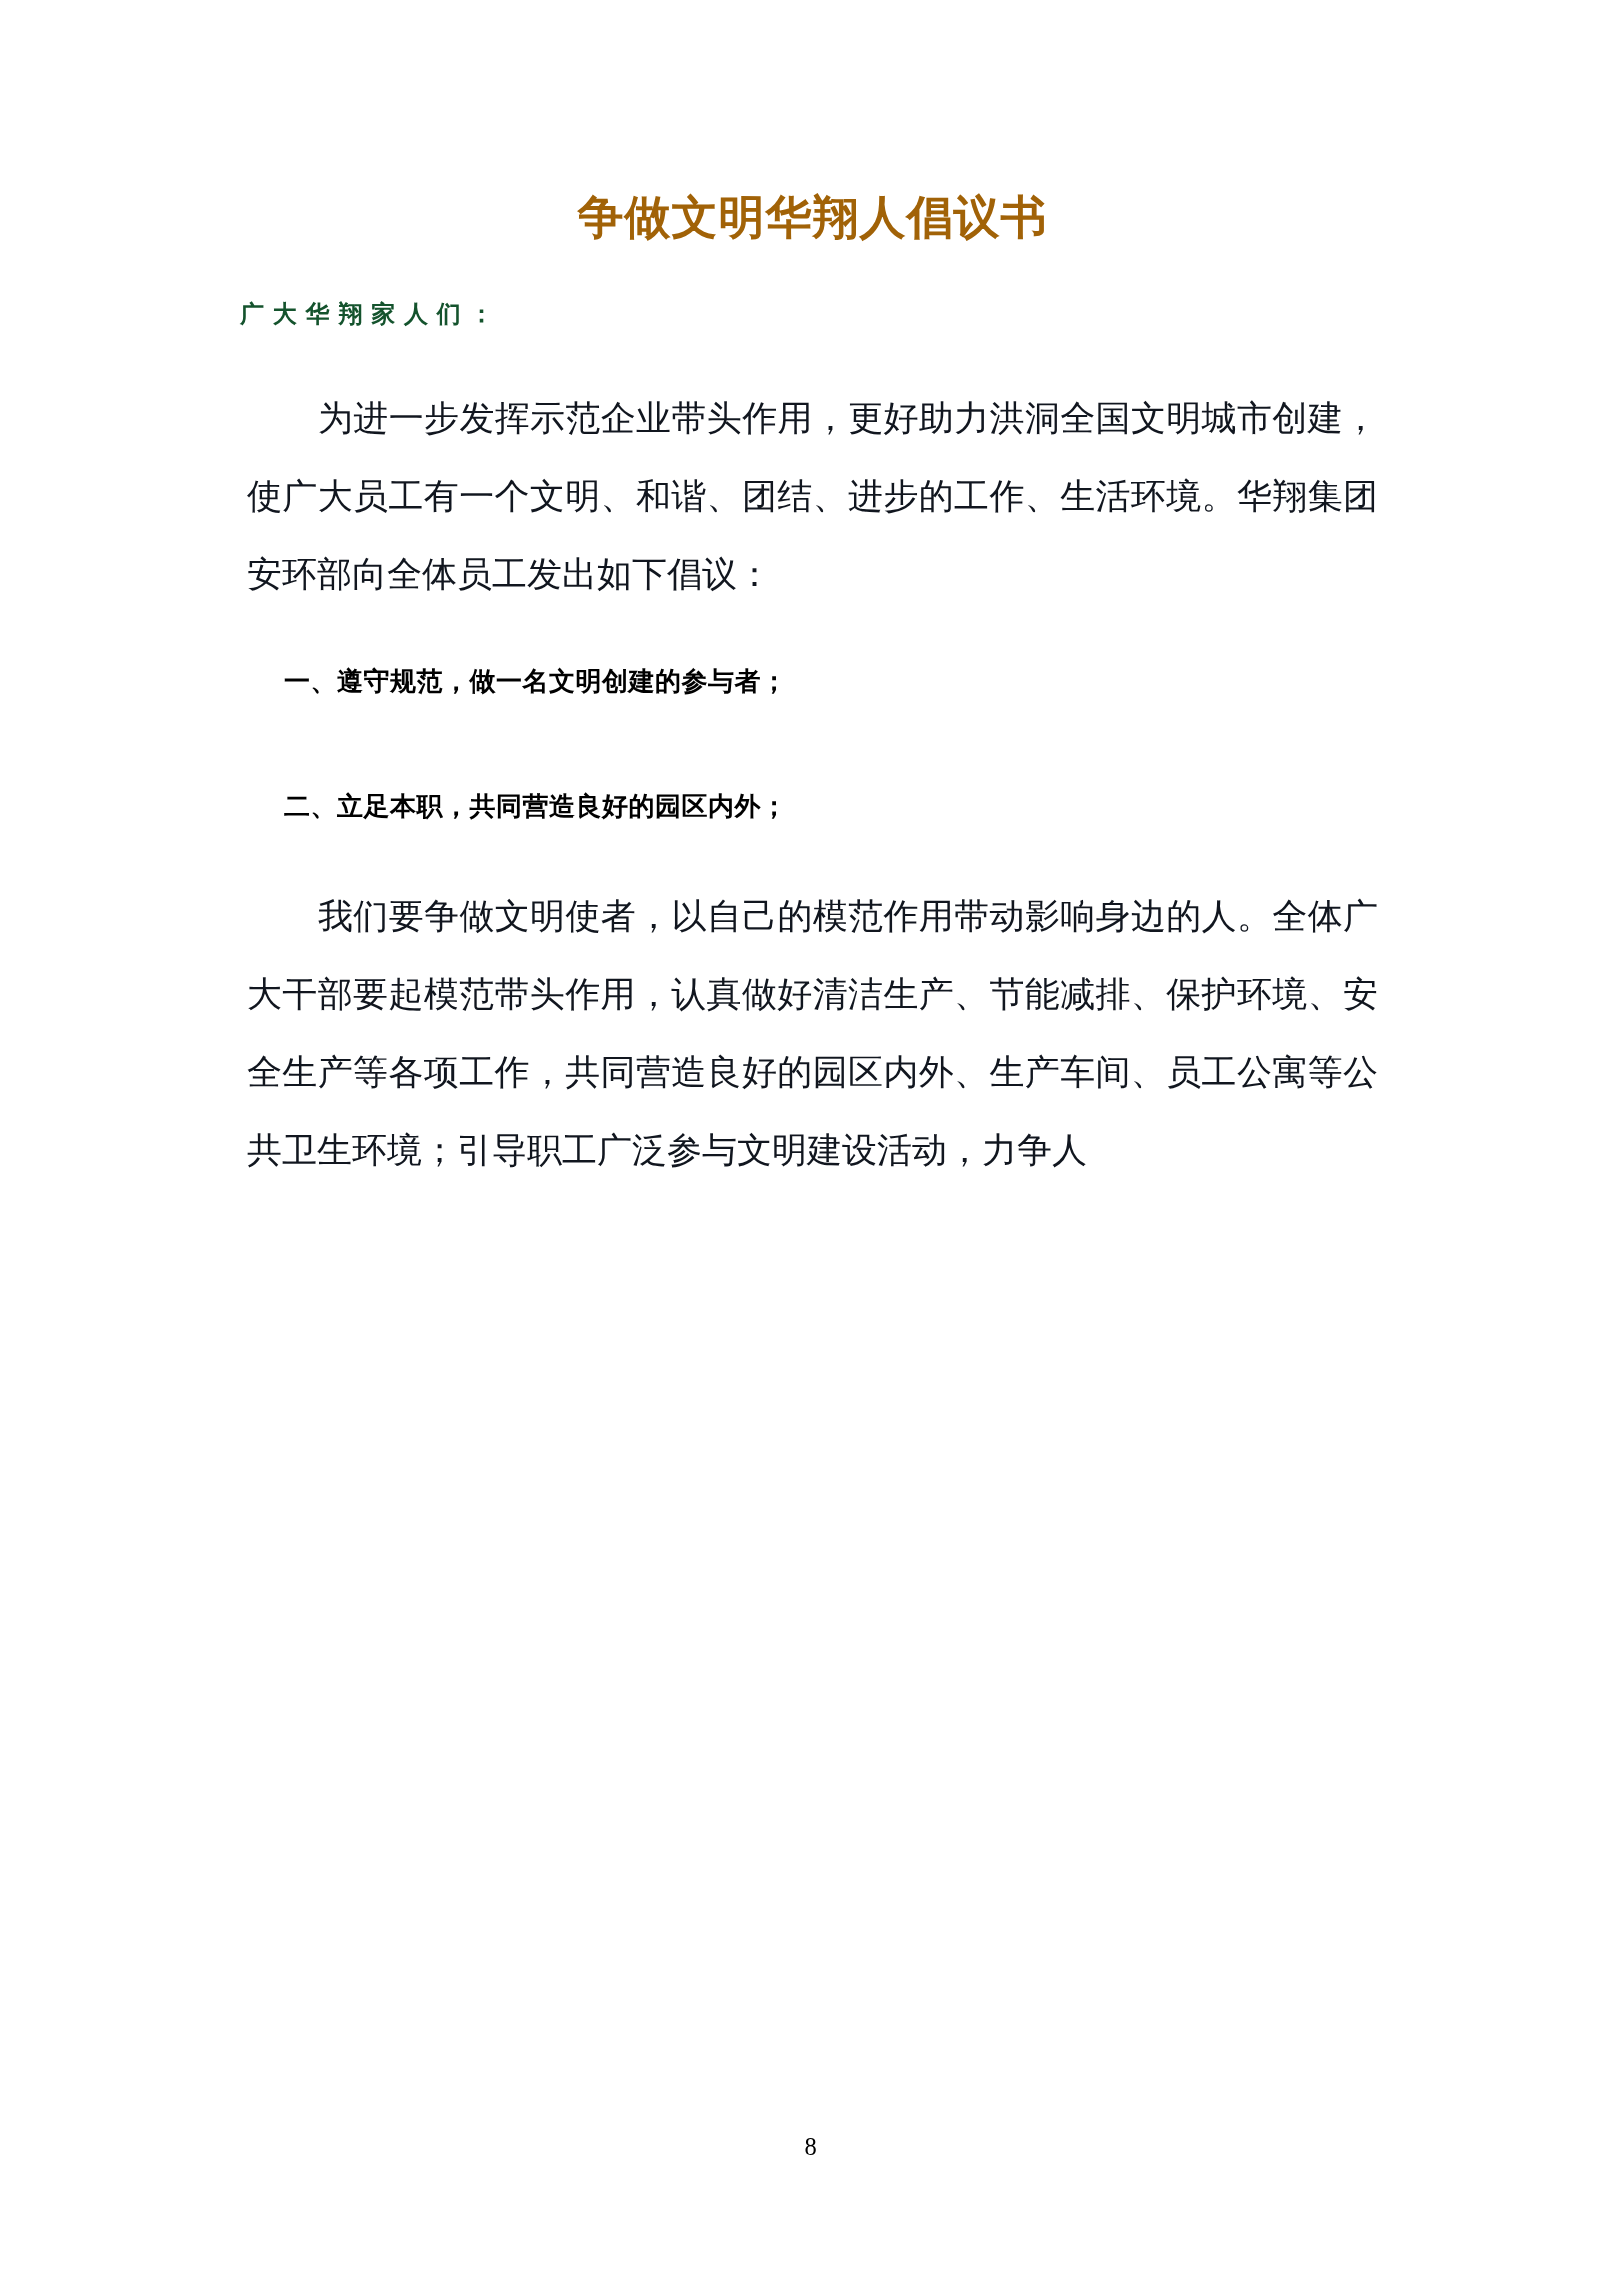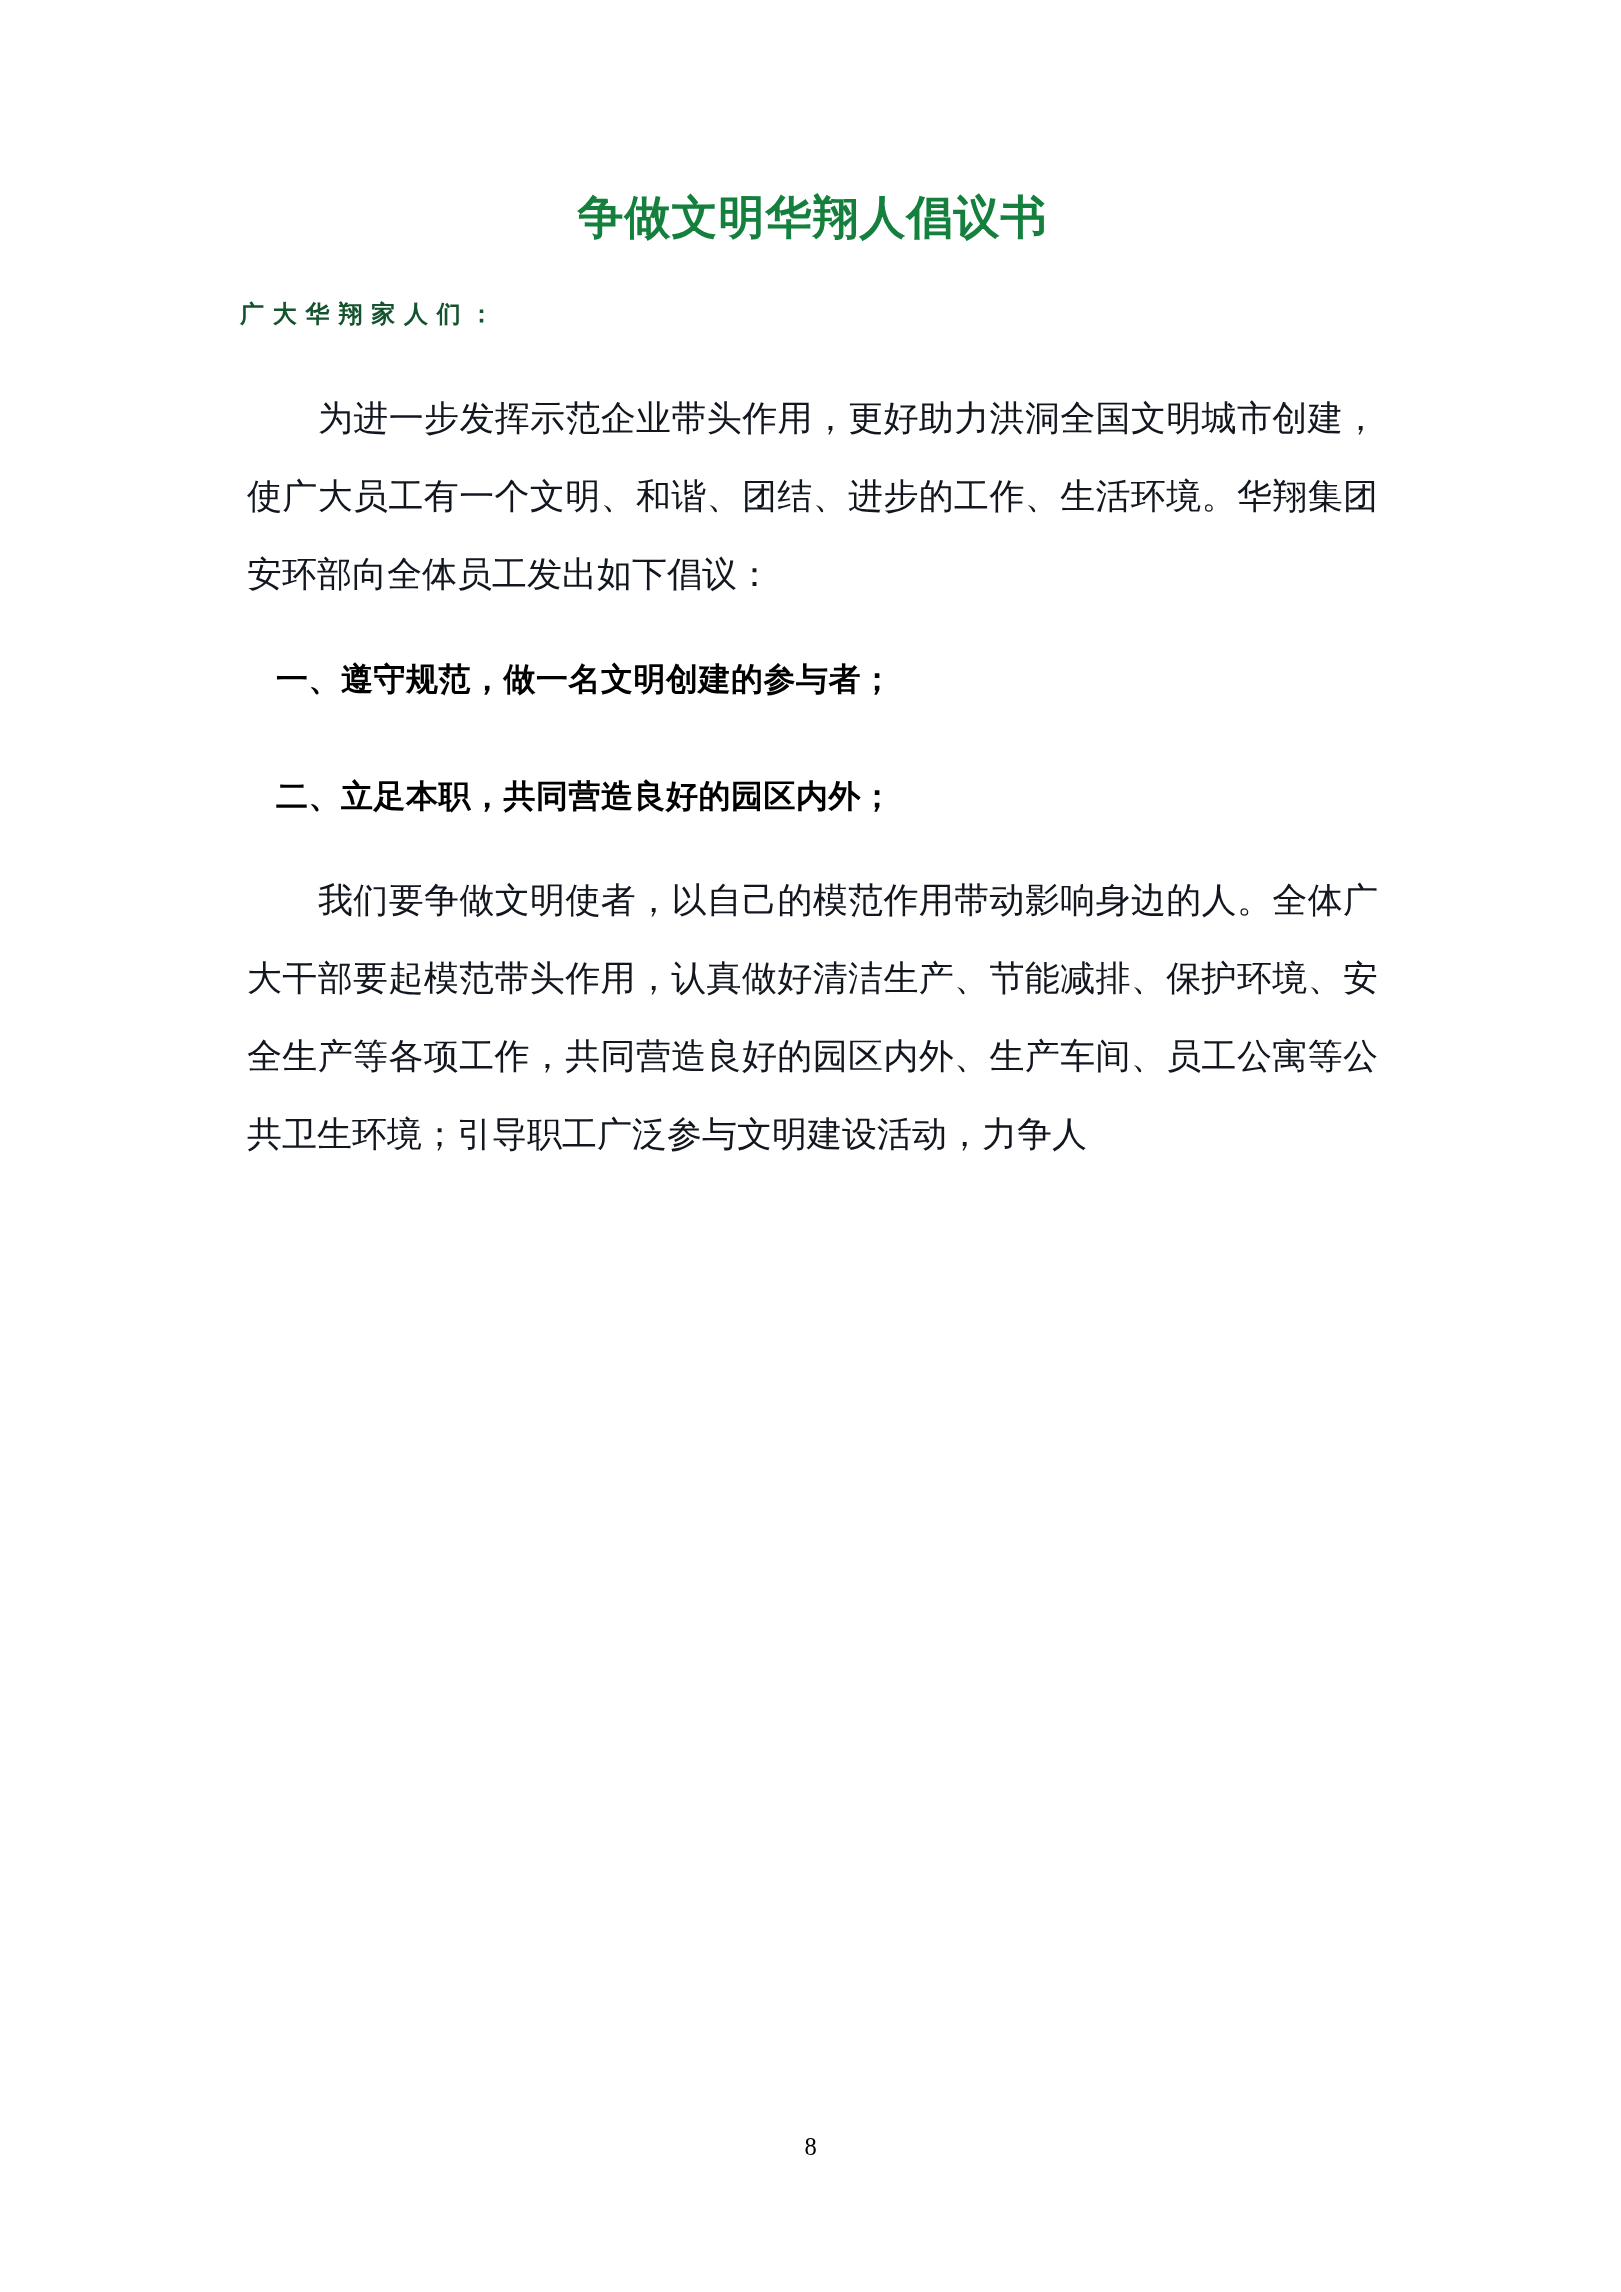--- a/index.html
+++ b/index.html
@@ -23,48 +23,49 @@
     left: 240px;
     top: 0;
     width: 1145px;
   }
 
   
   .doc-title {
     font-size: 46px;
     font-weight: bold;
     text-align: center;
-    color: #15803d;
+    color: #a16207;
     letter-spacing: 1px;
     margin: 0;
     padding-top: 192px;
     line-height: 1.15;
     font-family: "Liberation Serif", "DejaVu Serif", serif;
   }
 
   
   .salutation {
     font-size: 24px;
     font-weight: bold;
     color: #14532d;
     letter-spacing: 8.8px;
     margin: 0;
     padding-top: 54px;
     line-height: 1.3;
   }
 
   
   .section-heading {
-    font-size: 32px;
+    font-size: 26px;
     font-weight: bold;
     color: #000000;
-    margin: 0;
+    margin: 8px;
     text-indent: 36px;
     line-height: 1.35;
     letter-spacing: 0.5px;
+    font-family: Liberation Mono, monospace;
   }
 
   
   .body-par {
     font-size: 35px;
     color: #11161f;
     margin: 7px;
     line-height: 78px;
     text-indent: 71px;
     text-align: justify;

